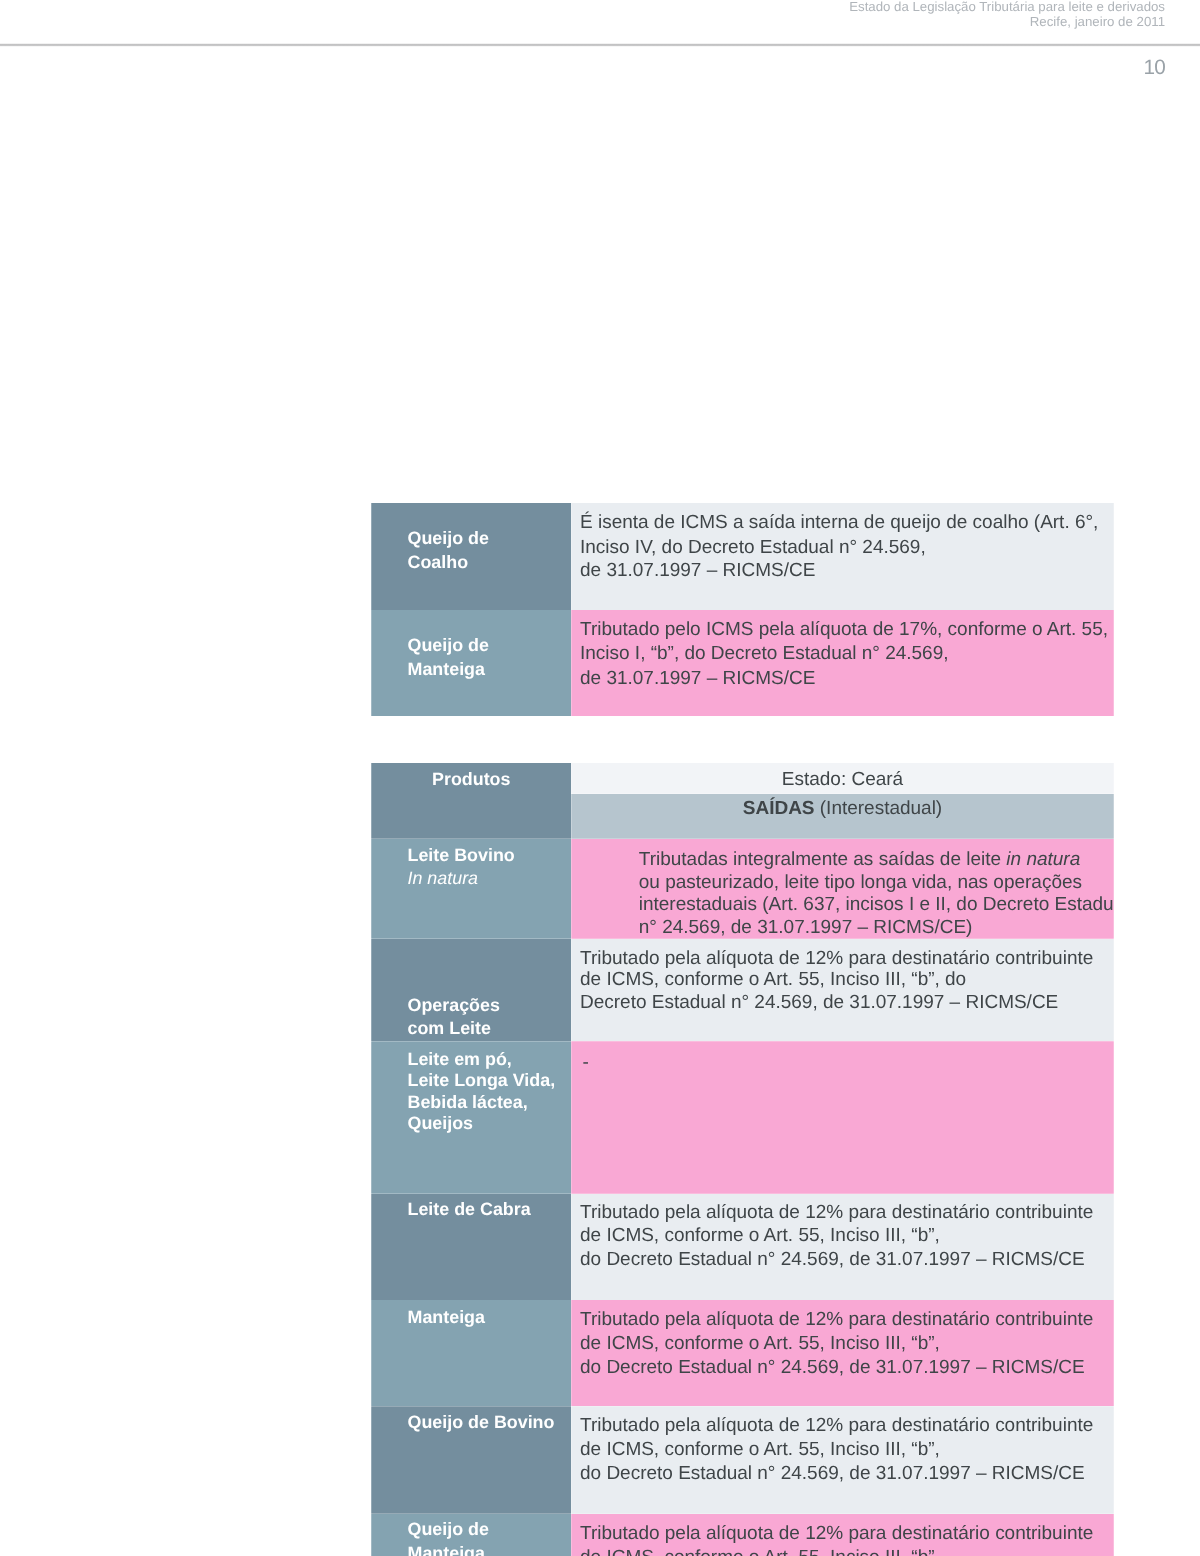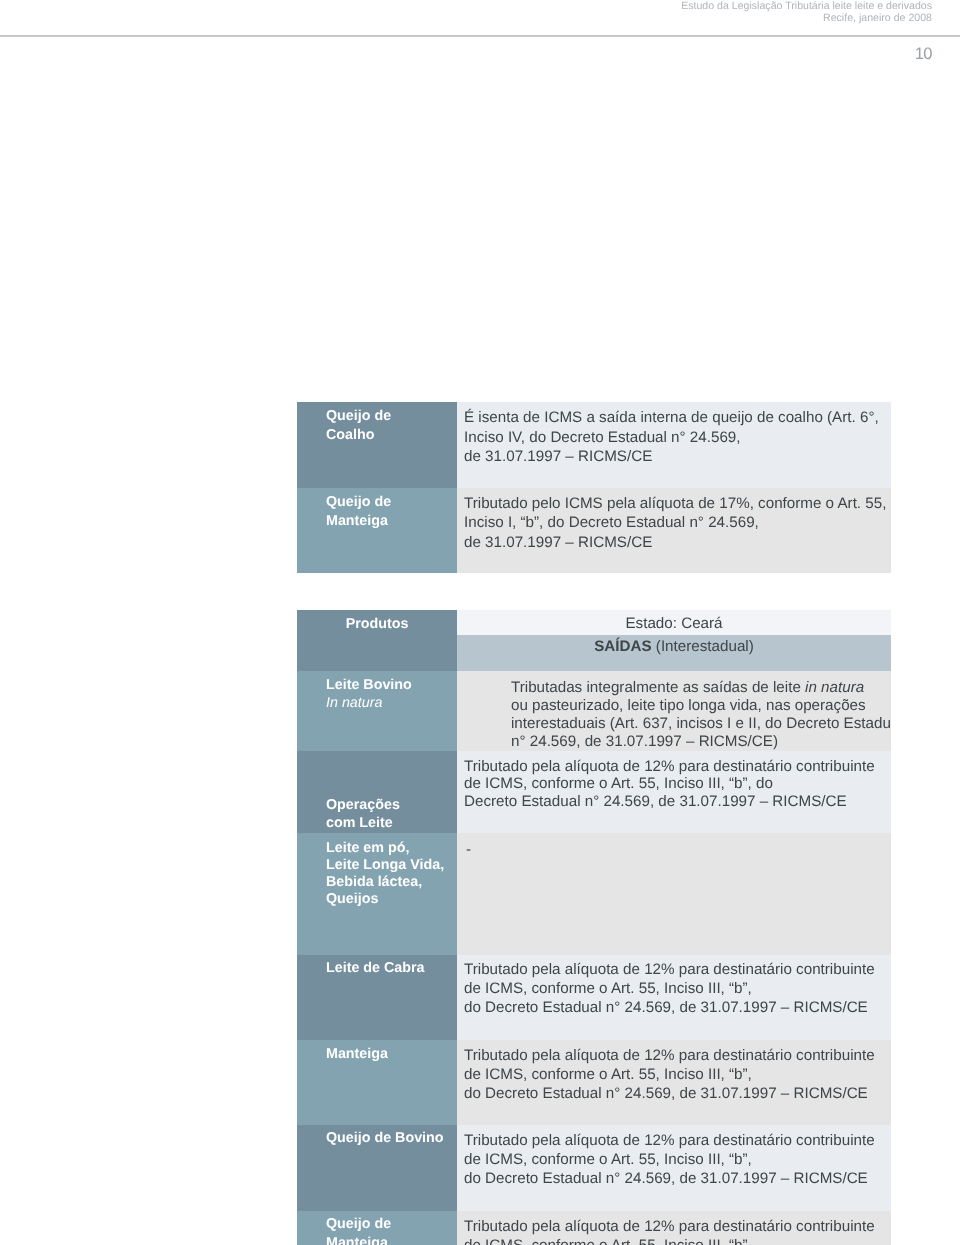--- a/index.html
+++ b/index.html
@@ -12,44 +12,44 @@
   .runhead{position:absolute;right:28px;top:1px;text-align:right;
            color:#b0b5ba;font-size:10.6px;line-height:11.9px;}
   .rule{position:absolute;left:0;top:35px;width:960px;height:2px;background:linear-gradient(to bottom,#cacacb 0%,#bcbcbd 55%,#dfdfe0 100%);}
   .folio{position:absolute;right:28px;top:44px;color:#9aa2a8;font-size:16.6px;line-height:20px;letter-spacing:-0.6px;}
 
   .tbl{position:absolute;left:297px;width:594px;border-collapse:collapse;table-layout:fixed;}
   .tbl col.c1{width:160px;} .tbl col.c2{width:434px;}
   .tbl td{vertical-align:top;padding:0;overflow:hidden;}
   .tbl tr{overflow:hidden;}
   .lbl{width:160px;color:#ffffff;font-weight:bold;font-size:14.3px;line-height:19.3px;}
-  .lbl .in{padding:5px 10px 0 29px;}
+  .lbl .in{padding:20px 10px 0 29px;}
   .lbl .it{font-weight:normal;font-style:italic;}
   .bdy{font-size:15.2px;line-height:19.7px;color:#3f4548;}
   .bdy .in{padding:6px 10px 0 7px;white-space:nowrap;}
   .bdy .in i{font-style:italic;}
   .c-dark{background:#748e9e;}
   .c-light{background:#84a3b1;}
   .b-blue{background:#e9edf1;}
-  .b-white{background:#e5e5e5;}
+  .b-white{background:#f9a8d4;}
   .hdr-l{background:#748e9e;color:#fff;font-weight:bold;font-size:14.3px;text-align:center;}
   .hdr-l .in{padding:6px 0 0 0;}
   .hdr-r{background:#f2f4f7;font-size:15.2px;color:#3f4548;text-align:center;}
   .hdr-r .in{padding:5px 0 0 0;}
   .saidas{background:#b6c5ce;font-size:15.2px;color:#3f4548;text-align:center;}
   .saidas .in{padding:3px 0 4px 0;}
   .saidas b{font-weight:bold;}
 </style>
 </head>
 <body>
 
 <div class="page">
   <div class="runhead">
-    <div>Estudo da Legislação Tributária leite leite e derivados</div>
-    <div>Recife, janeiro de 2008</div>
+    <div>Estado da Legislação Tributária para leite e derivados</div>
+    <div>Recife, janeiro de 2011</div>
   </div>
   <div class="rule"></div>
   <div class="folio">10</div>
 
   <table class="tbl" id="t1" style="top:402px">
       <colgroup>
         <col class="c1">
         <col class="c2">
       </colgroup>
       <tbody>

